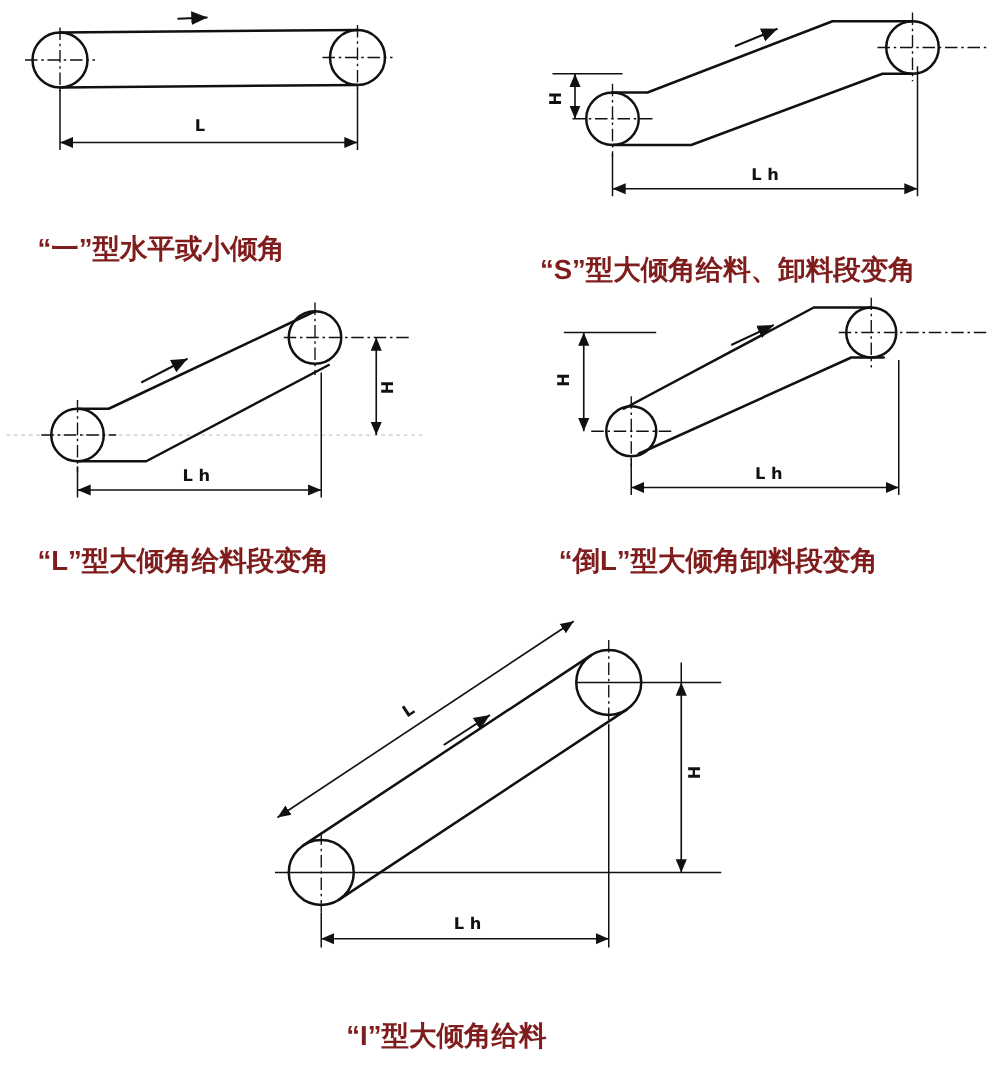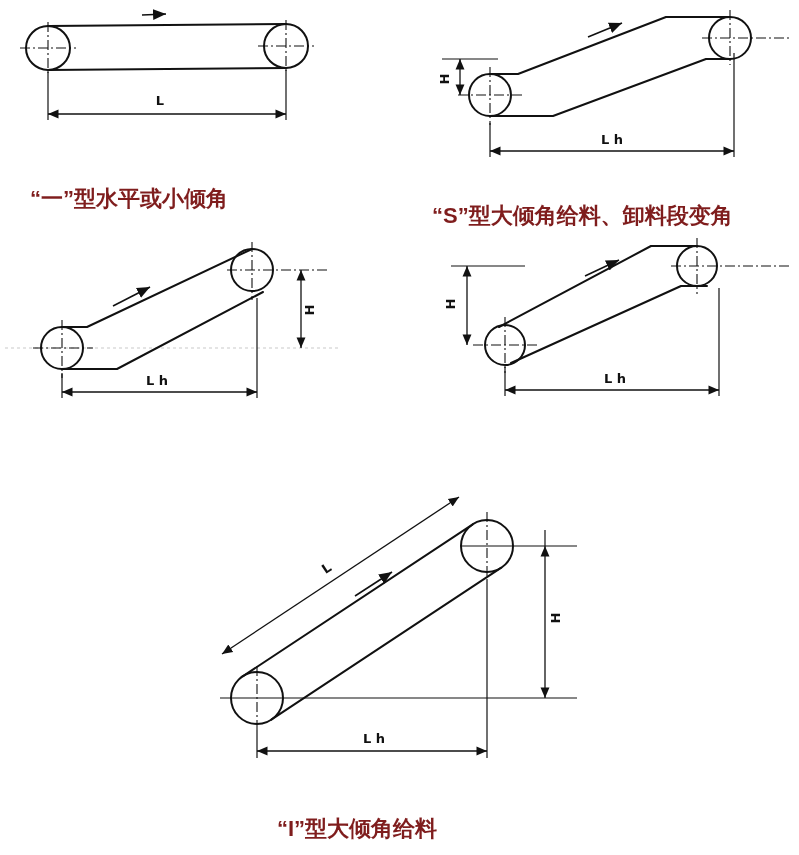--- a/index.html
+++ b/index.html
@@ -187,15 +187,17 @@
       </g>
       <g>
         <line class="dim" x1="85" y1="265" x2="315" y2="265" marker-start="url(#ar5)" marker-end="url(#ar5)"></line>
         <text x="202" y="257" text-anchor="middle">L h</text>
       </g>
     </svg>
   </figure>
 
   <div class="caption" style="left:30px;top:184px;">“一”型水平或小倾角</div>
   <div class="caption" style="left:432px;top:184px;margin-top:17px;">“S”型大倾角给料、卸料段变角</div>
+  <div class="caption" style="left:30px;top:434px;">“L”型大倾角给料段变角</div>
+  <div class="caption" style="left:447px;top:434px;">“倒L”型大倾角卸料段变角</div>
   <div class="caption" style="left:277px;top:814px;">“I”型大倾角给料</div>
 
 </div>
 
 </body></html>

